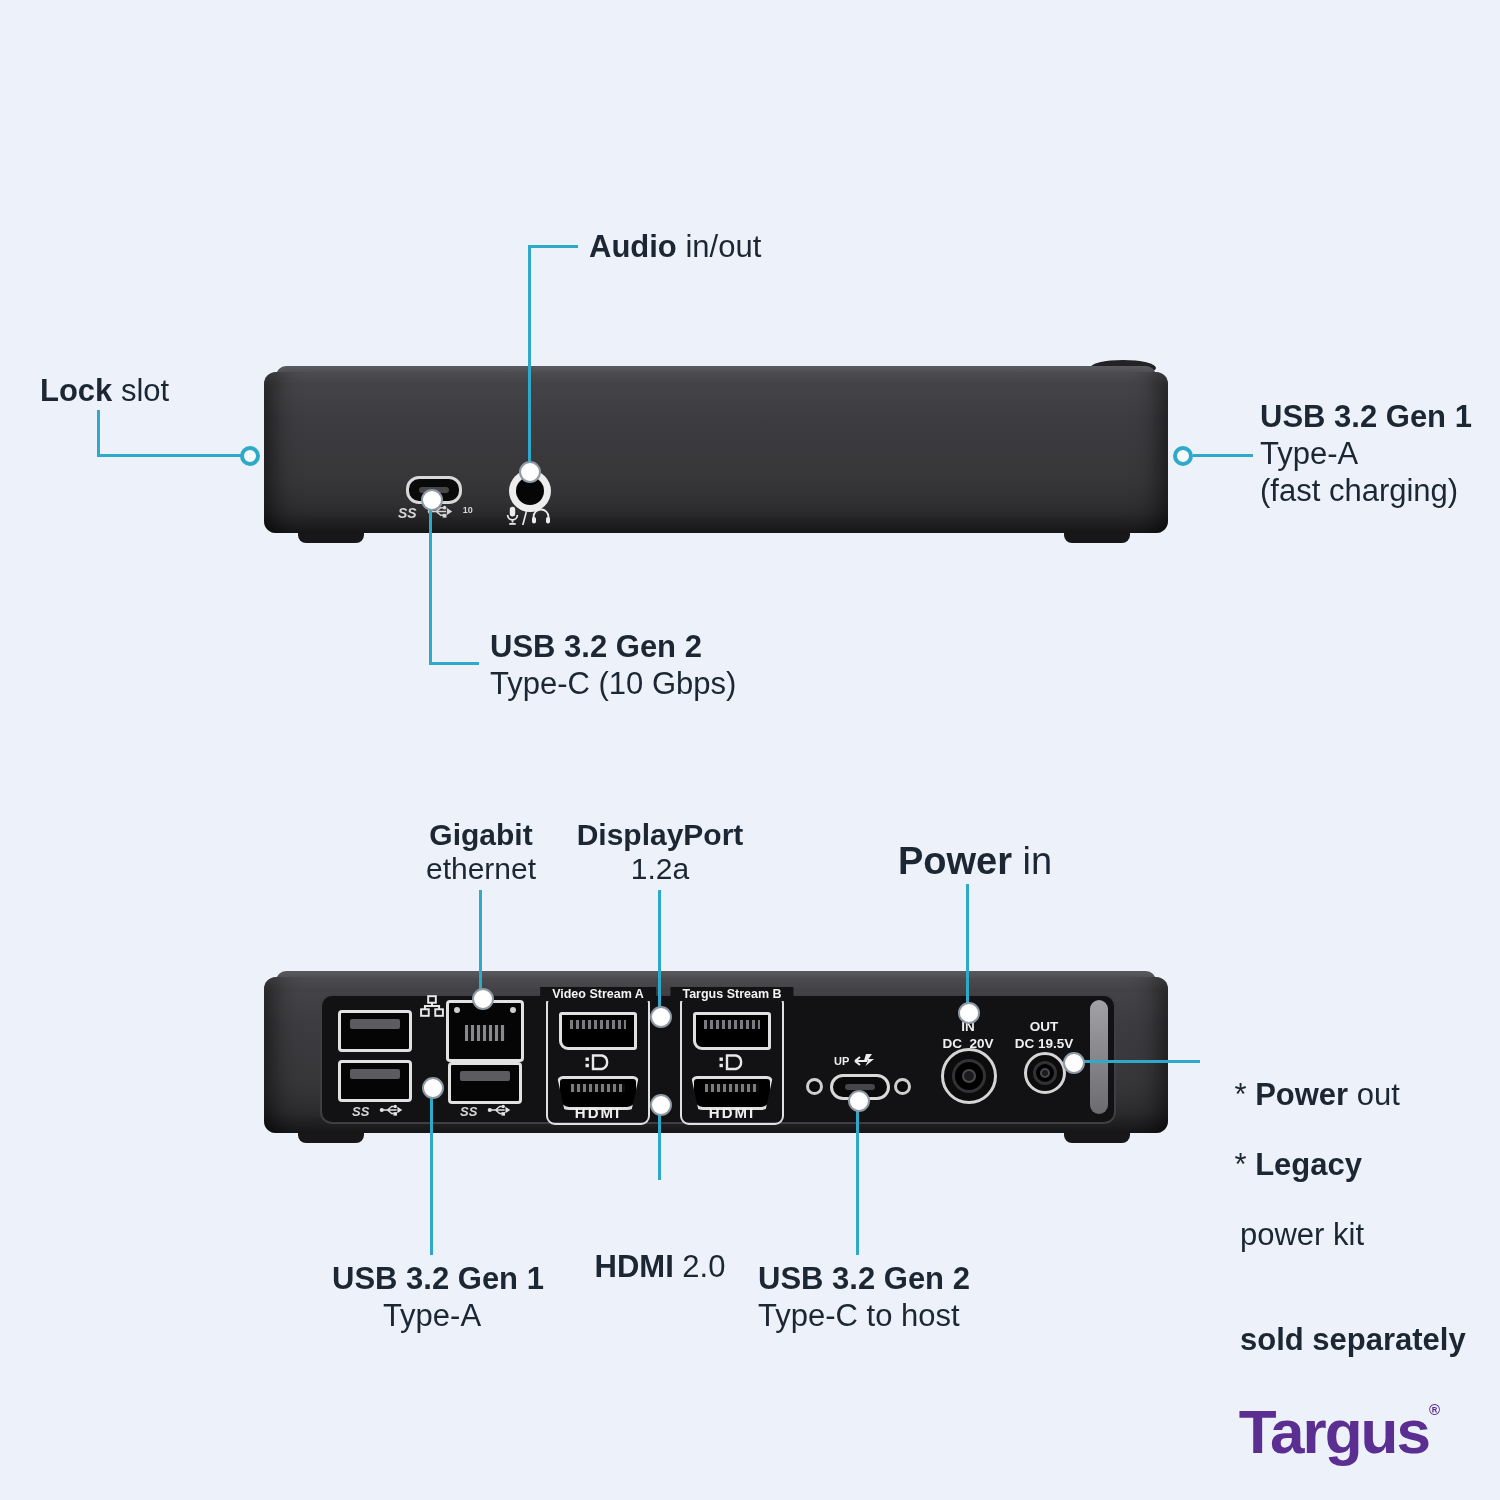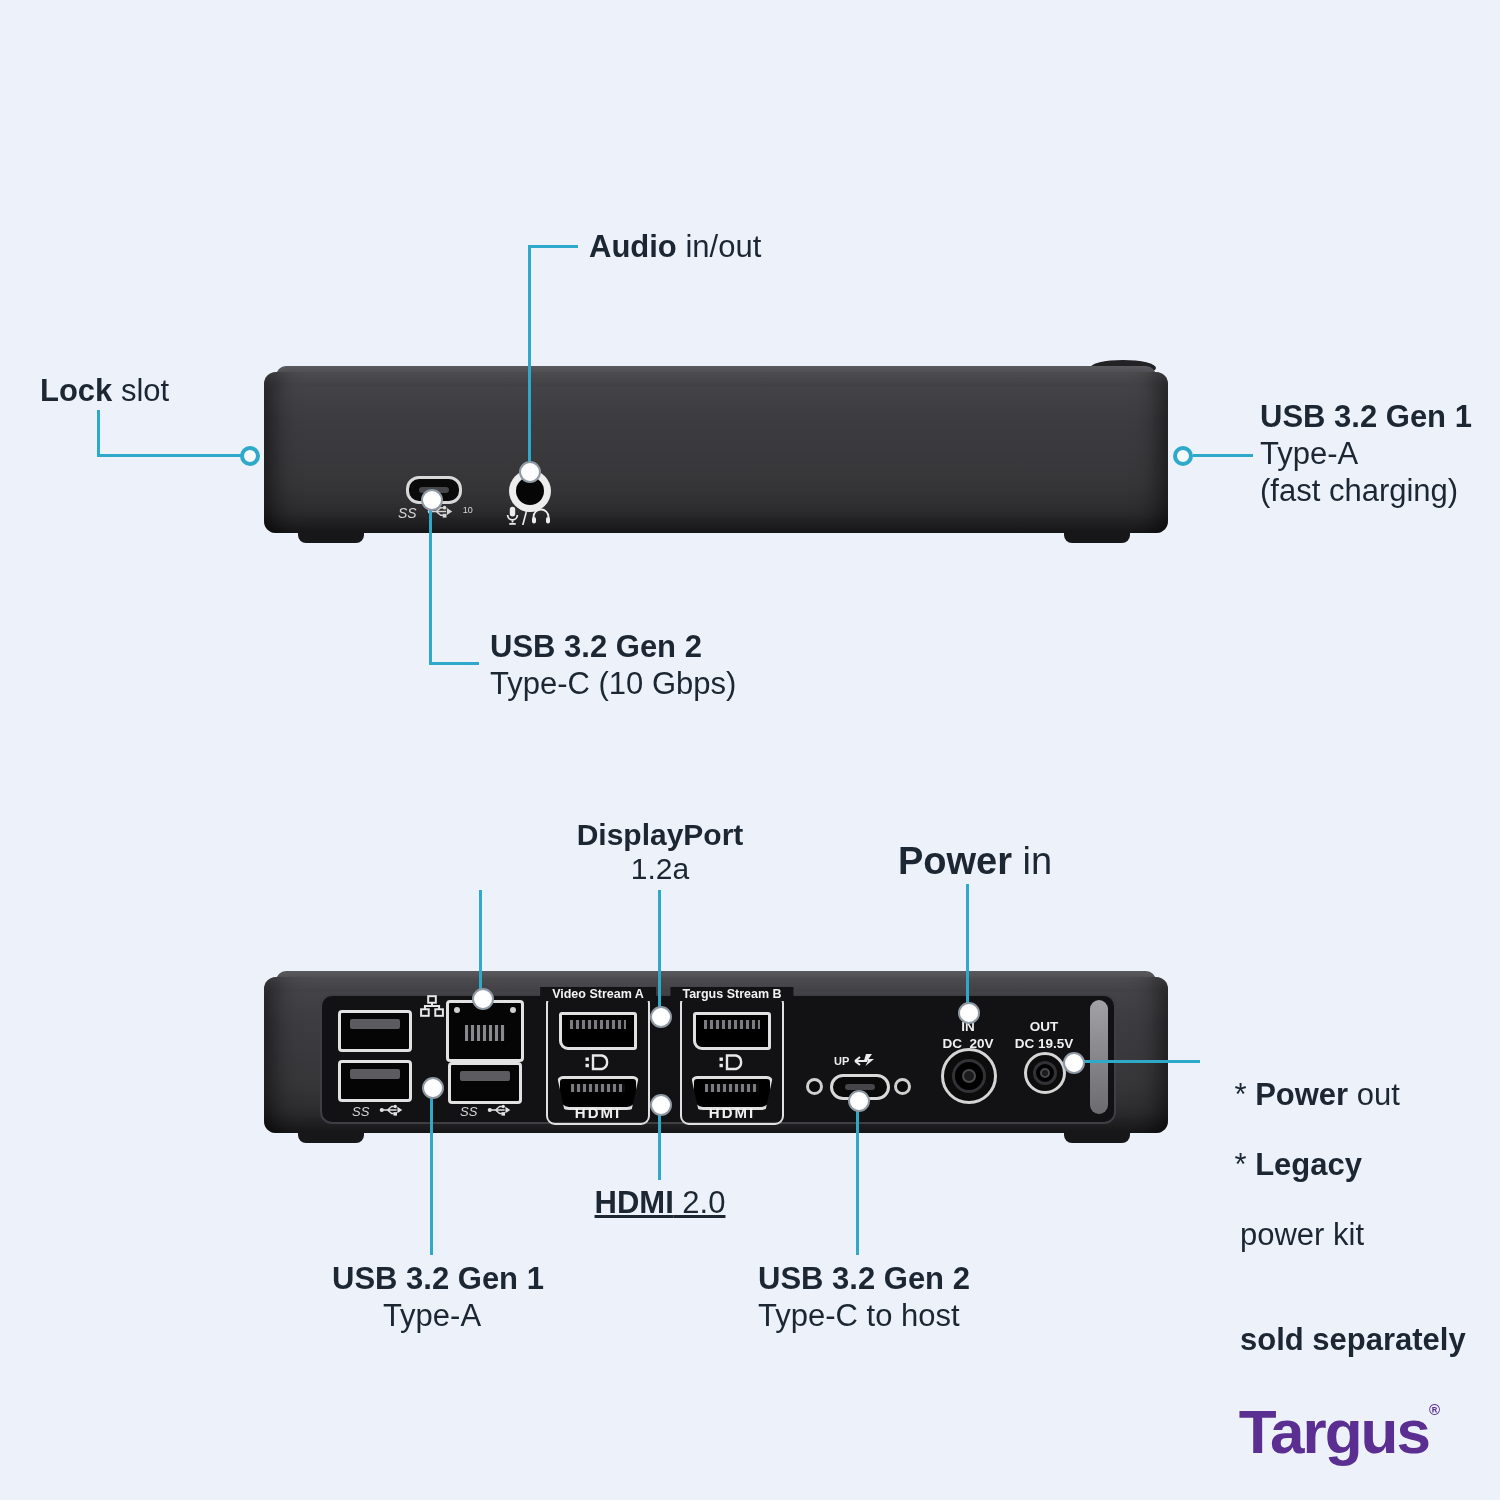--- a/index.html
+++ b/index.html
@@ -37,21 +37,21 @@
            background:linear-gradient(180deg,#5a5a5e,#454549);}
   .bump{position:absolute;background:#232326;border-radius:50%;z-index:1;}
   .foot{position:absolute;height:15px;background:#17171a;border-radius:3px 3px 8px 8px;z-index:1;}
 
   
   .usbc{position:absolute;border:3px solid #d9d9d9;background:#0a0a0a;border-radius:13px;z-index:3;}
   .usbc .tongue{position:absolute;left:50%;top:8px;transform:translateX(-50%);
                 width:30px;height:6px;background:#45454a;border-radius:3px;}
   .jackring{position:absolute;width:42px;height:42px;border-radius:50%;background:#ededed;z-index:3;}
   .jackhole{position:absolute;left:7px;top:7px;width:28px;height:28px;border-radius:50%;background:#060606;}
-  .marking{position:absolute;color:#d6d6d6;font-size:14px;font-weight:400;font-style:italic;
+  .marking{position:absolute;color:#d6d6d6;font-size:14px;font-weight:700;font-style:italic;
            display:flex;align-items:center;gap:10px;z-index:3;white-space:nowrap;}
   .marking sup{font-size:9px;font-style:normal;transform:translateY(-3px);}
   .icons{position:absolute;display:flex;align-items:center;gap:3px;color:#ededed;
          font-size:20px;z-index:3;}
   .panel{position:absolute;background:#121215;border:2px solid #3e3e43;border-radius:12px;z-index:2;}
   .strip{position:absolute;width:18px;border-radius:9px;z-index:3;
          background:linear-gradient(180deg,#a2a2a6,#6c6c70);}
   .usba{position:absolute;width:68px;height:36px;border:3px solid #e2e2e2;border-radius:4px;
         background:#050505;z-index:3;}
   .usba .tongue{position:absolute;left:50%;top:6px;transform:translateX(-50%);
@@ -155,20 +155,21 @@
 
   <div class="odot" style="left:1173px;top:446px;"></div>
   <div class="hline" style="left:1193px;top:454px;width:60px;"></div>
   <div class="lbl" style="left:1260px;top:398px;"><b>USB 3.2 Gen 1</b><br><span>Type-A</span><br><span>(fast charging)</span></div>
 
   <div class="vline" style="left:429px;top:505px;height:160px;"></div>
   <div class="hline" style="left:429px;top:662px;width:50px;"></div>
   <div class="dot" style="left:421px;top:489px;"></div>
   <div class="lbl" style="left:490px;top:628px;"><b>USB 3.2 Gen 2</b><br><span>Type-C (10 Gbps)</span></div>
 
+  <div class="lbl center" style="left:391px;top:818px;width:180px;font-size:30px;line-height:34px;"><b>Gigabit</b><br><span>ethernet</span></div>
   <div class="lbl center" style="left:570px;top:818px;width:180px;font-size:30px;line-height:34px;"><b>DisplayPort</b><br><span>1.2a</span></div>
   <div class="lbl center" style="left:885px;top:843px;width:180px;font-size:38px;"><b>Power</b><span> in</span></div>
 
   <div class="vline" style="left:479px;top:890px;height:100px;"></div>
   <div class="vline" style="left:658px;top:890px;height:118px;"></div>
   <div class="vline" style="left:966px;top:884px;height:120px;"></div>
 
   <div class="topface" style="left:276px;top:971px;width:880px;"></div>
   <div class="dock" style="left:264px;top:977px;width:904px;height:156px;"></div>
   <div class="foot" style="left:298px;top:1128px;width:66px;"></div>
@@ -282,21 +283,21 @@
   <div class="dot" style="left:422px;top:1077px;"></div>
   <div class="dot" style="left:848px;top:1090px;"></div>
   <div class="dot" style="left:958px;top:1002px;"></div>
   <div class="dot" style="left:1063px;top:1052px;"></div>
 
   <div class="vline" style="left:658px;top:1112px;height:68px;"></div>
   <div class="vline" style="left:430px;top:1095px;height:160px;"></div>
   <div class="vline" style="left:856px;top:1108px;height:147px;"></div>
   <div class="hline" style="left:1082px;top:1060px;width:118px;"></div>
 
-  <div class="lbl center" style="left:570px;top:1184px;width:180px;text-decoration:underline;"><b>HDMI</b><span> 2.0</span></div>
+  <div class="lbl center" style="left:570px;top:1248px;width:180px;"><b>HDMI</b><span> 2.0</span></div>
   <div class="lbl center" style="left:332px;top:1260px;width:200px;"><b>USB 3.2 Gen 1</b><br><span>Type-A</span></div>
   <div class="lbl center" style="left:758px;top:1260px;width:200px;"><b>USB 3.2 Gen 2</b><br><span>Type-C to host</span></div>
 
   <div class="lbl" style="left:1200px;top:1042px;line-height:35px;">
     <span><span>* </span><b>Power</b><span> out</span></span><br>
     <span><span>* </span><b>Legacy</b></span>
     <span class="ind">power kit</span>
     <b class="ind">sold separately</b>
   </div>
 

